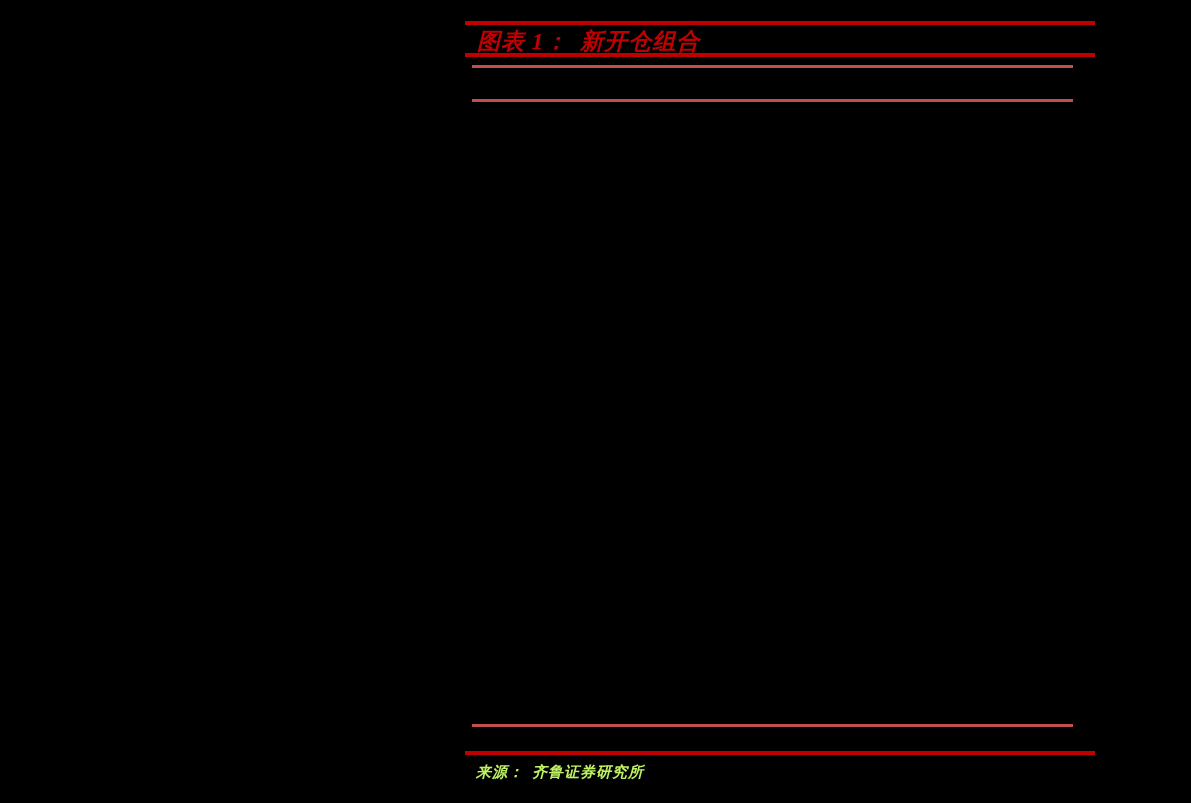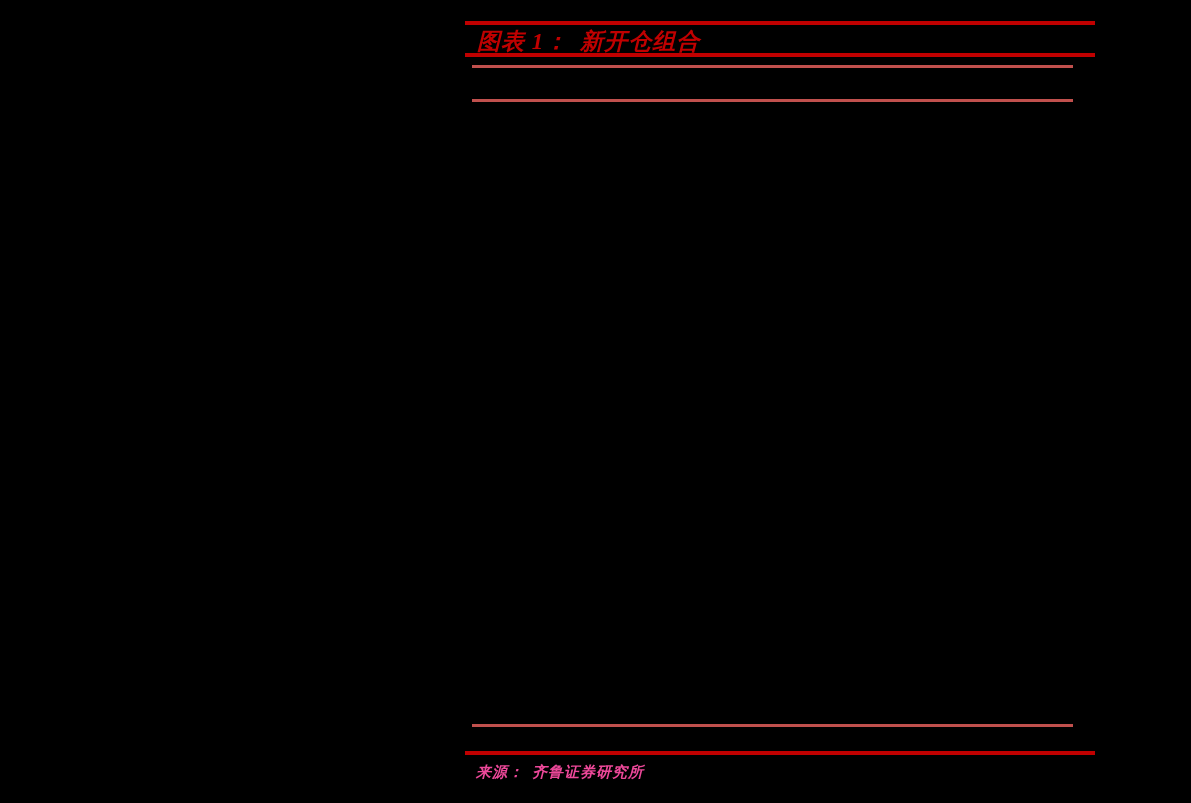--- a/index.html
+++ b/index.html
@@ -53,21 +53,21 @@
     white-space: nowrap;
     letter-spacing: 1px;
   }
   .figure-title .title-label {
     margin-right: 12px;
   }
   .figure-source {
     position: absolute;
     left: 476px;
     top: 763px;
-    color: #ec4899;
+    color: #bef264;
     font-size: 15px;
     font-weight: bold;
     font-style: italic;
     white-space: nowrap;
     letter-spacing: 1px;
   }
   .figure-source .source-label {
     margin-right: 8px;
   }
 </style>

